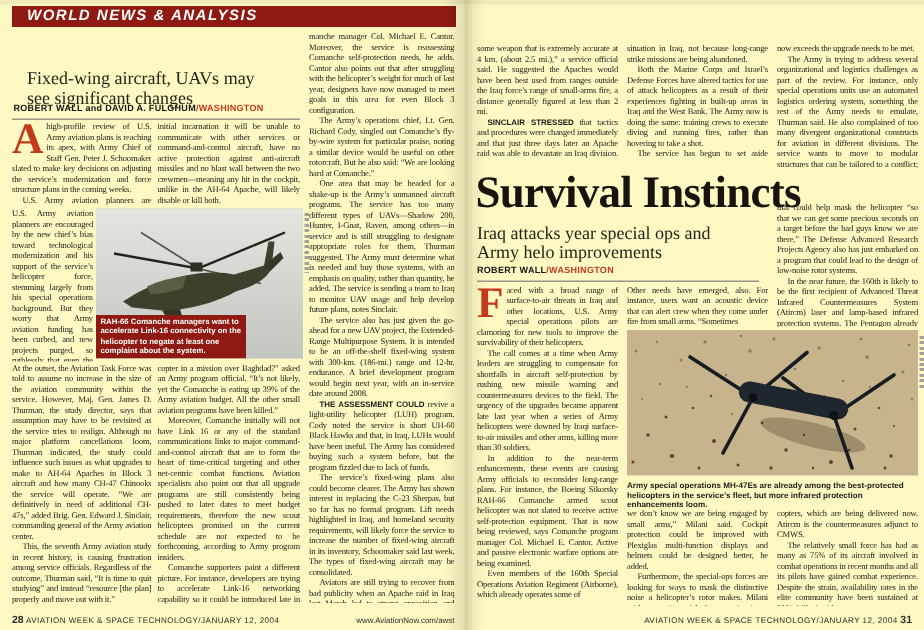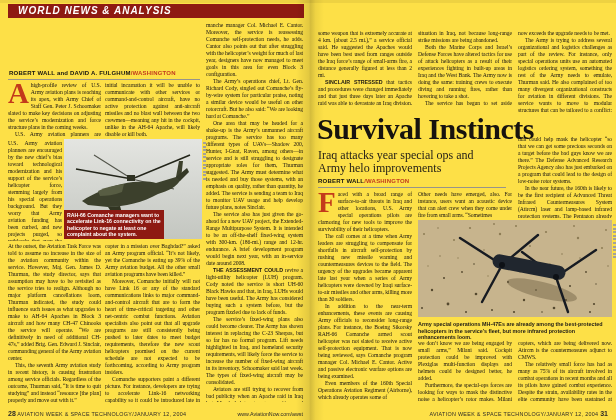--- a/index.html
+++ b/index.html
@@ -1,17 +1,17 @@
 <!DOCTYPE html>
 <html><head>
 <meta charset="utf-8">
 <style>
   html,body{margin:0;padding:0;}
   body{width:616px;height:420px;background:#cfcdc6;font-family:"Liberation Sans",sans-serif;}
-  .spread{position:relative;width:616px;height:420px;background:#fde047;overflow:hidden;}
+  .spread{position:relative;width:616px;height:420px;background:#fef9c3;overflow:hidden;}
   .gutter{position:absolute;left:296px;top:0;width:28px;height:420px;
     background:linear-gradient(to right,rgba(0,0,0,0) 0%,rgba(0,0,0,0.10) 45%,rgba(0,0,0,0.16) 52%,rgba(0,0,0,0.06) 70%,rgba(0,0,0,0) 100%);}
   .edge-top{position:absolute;left:0;top:0;width:616px;height:3px;background:rgba(0,0,0,0.06);}
 
   .masthead{position:absolute;left:8px;top:4px;width:296px;height:14px;background:#8e1a12;
     color:#fff;font-weight:bold;font-style:italic;font-size:10px;line-height:14px;
     letter-spacing:1px;padding-left:10px;box-sizing:border-box;}
 
   .headline{position:absolute;font-family:"Liberation Serif",serif;font-weight:bold;color:#17130f;letter-spacing:-0.5px;}
   .subhead{position:absolute;font-family:"Liberation Serif",serif;color:#262218;font-size:12px;line-height:12.5px;}
@@ -43,20 +43,21 @@
 </head>
 <body>
 
 <div class="spread">
   <div class="edge-top"></div>
 
   <div class="masthead">
     <span>WORLD NEWS &amp; ANALYSIS</span>
   </div>
 
+  <div class="subhead" style="left:18px;top:46px;width:158px;">Fixed-wing aircraft, UAVs may see significant changes</div>
   <div class="byline" style="left:9px;top:70px;width:250px;">
     <span>ROBERT WALL and DAVID A. FULGHUM</span><span class="loc">/WASHINGTON</span>
   </div>
   <div class="rule" style="left:8px;top:79px;width:192px;"></div>
 
   <div class="bodycol" style="left:8px;top:82px;width:93px;height:56px;">
     <p class="noindent"><span class="dropcap">A</span><span>high-profile review of U.S. Army aviation plans is reaching its apex, with Army Chief of Staff Gen. Peter J. Schoomaker slated to make key decisions on adjusting the service’s modernization and force structure plans in the coming weeks.</span></p>
     <p>U.S. Army aviation planners are encouraged by the new chief’s bias toward technological modernization and his support of the service’s helicopter force, stemming largely from his special operations background. But they worry that Army aviation funding has been curbed, and new projects purged, so ruthlessly that even the few that survive will never fully mature.</p>
   </div>
 

